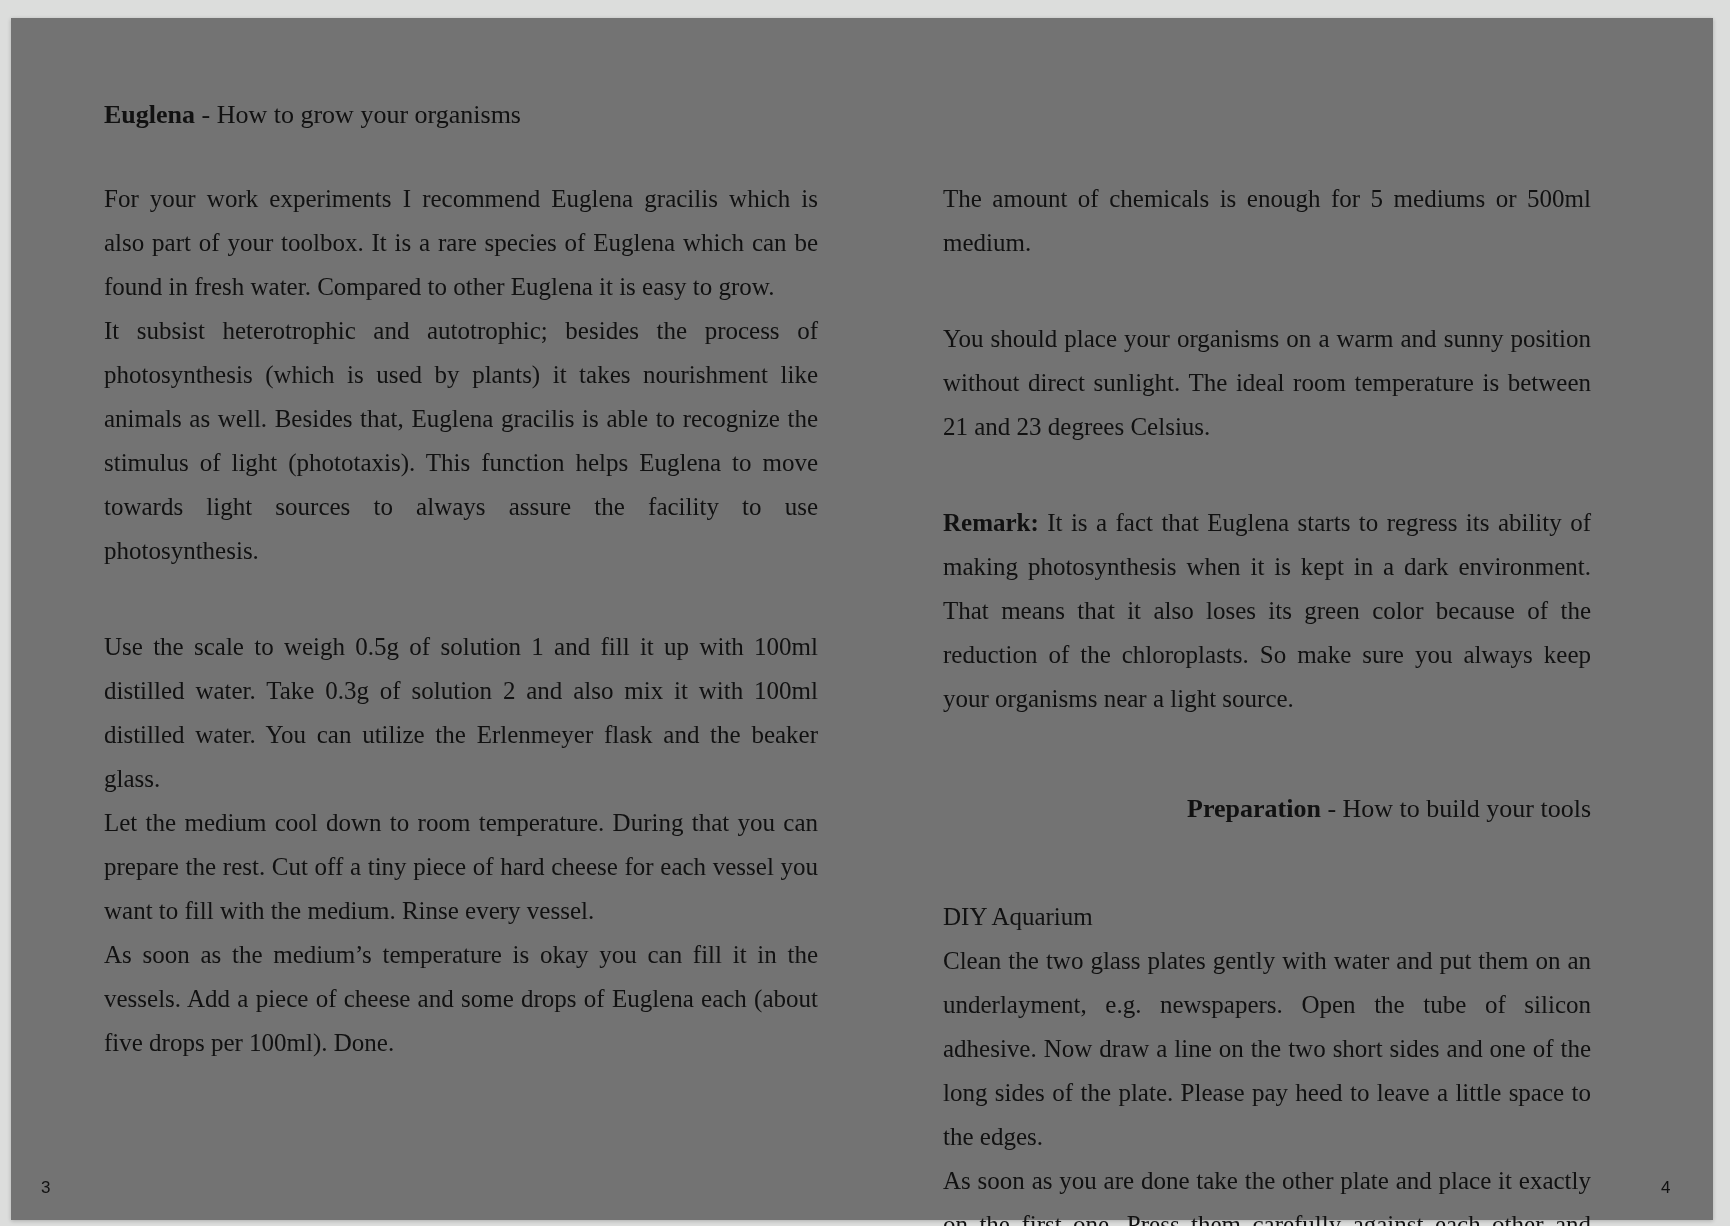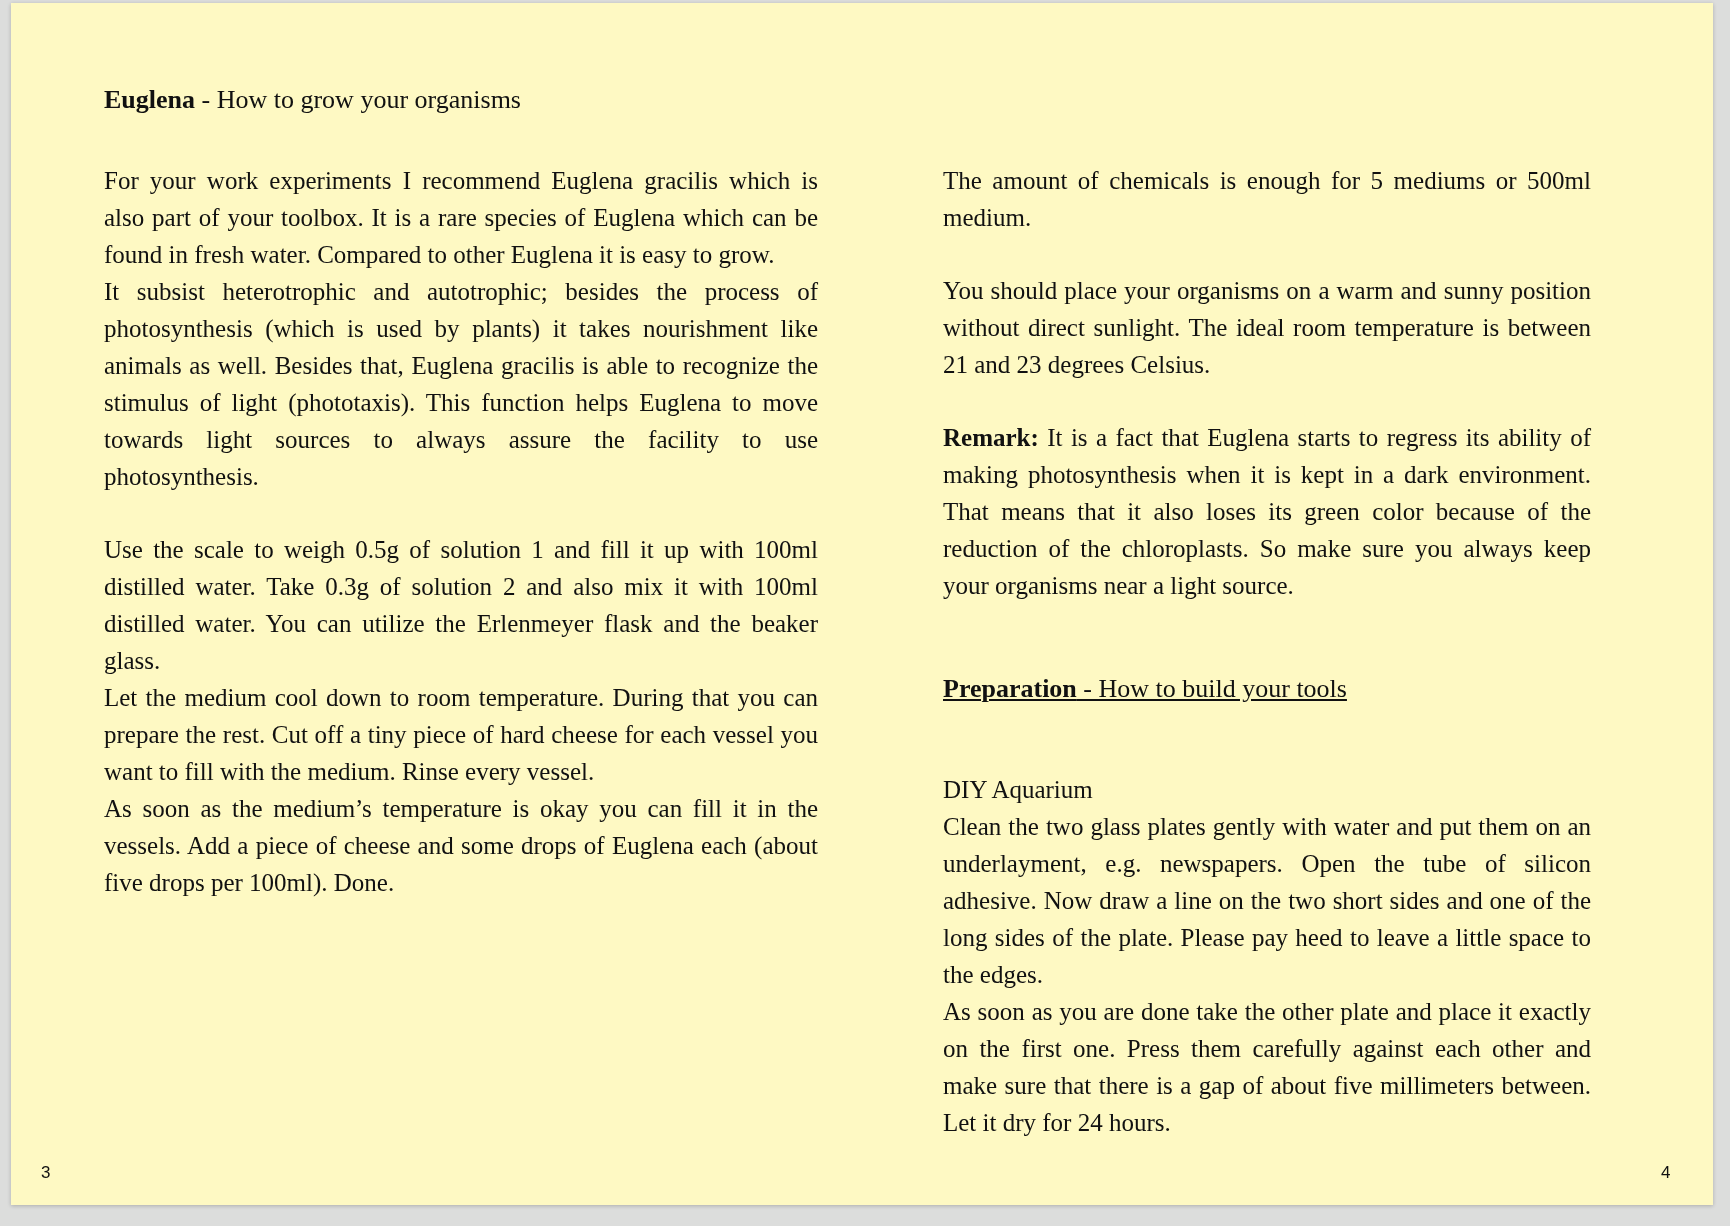--- a/index.html
+++ b/index.html
@@ -4,48 +4,47 @@
 <style>
   html, body { margin: 0; padding: 0; }
   body {
     width: 1730px; height: 1226px;
     background: #dcdddc;
     position: relative;
     overflow: hidden;
   }
   .sheet {
     position: absolute;
-    left: 11px; top: 3px;
+    left: 11px; top: 18px;
     width: 1702px; height: 1202px;
-    background: #fef9c3;
+    background: #737373;
     box-shadow: 0 1px 4px rgba(0,0,0,0.22);
   }
   .serif { font-family: "Liberation Serif", "DejaVu Serif", serif; color: #111; }
   .col {
     position: absolute;
     font-size: 25px;
-    line-height: 37px;
+    line-height: 44px;
     text-align: justify;
   }
   .col p { margin: 0; }
-  .col p.gap1 { margin-top: 36px; }
+  .col p.gap1 { margin-top: 52px; }
   .left-title {
     position: absolute;
     left: 93px; top: 81px;
     font-size: 26px; line-height: 32px;
     white-space: nowrap;
   }
   .left-col { left: 93px; top: 159px; width: 714px; }
   .right-col { left: 932px; top: 159px; width: 648px; }
   .heading2 {
     margin-top: 66px !important;
     font-size: 26px;
-    text-align: left;
+    text-align: right;
     white-space: nowrap;
-    text-decoration: underline;
   }
   .subhead { margin-top: 64px !important; text-align: left; }
   b { font-weight: bold; }
   i { font-style: italic; }
   .pagenum {
     position: absolute;
     font-family: "Liberation Sans", "DejaVu Sans", sans-serif;
     font-size: 17px; color: #111;
     top: 1160px;
   }

